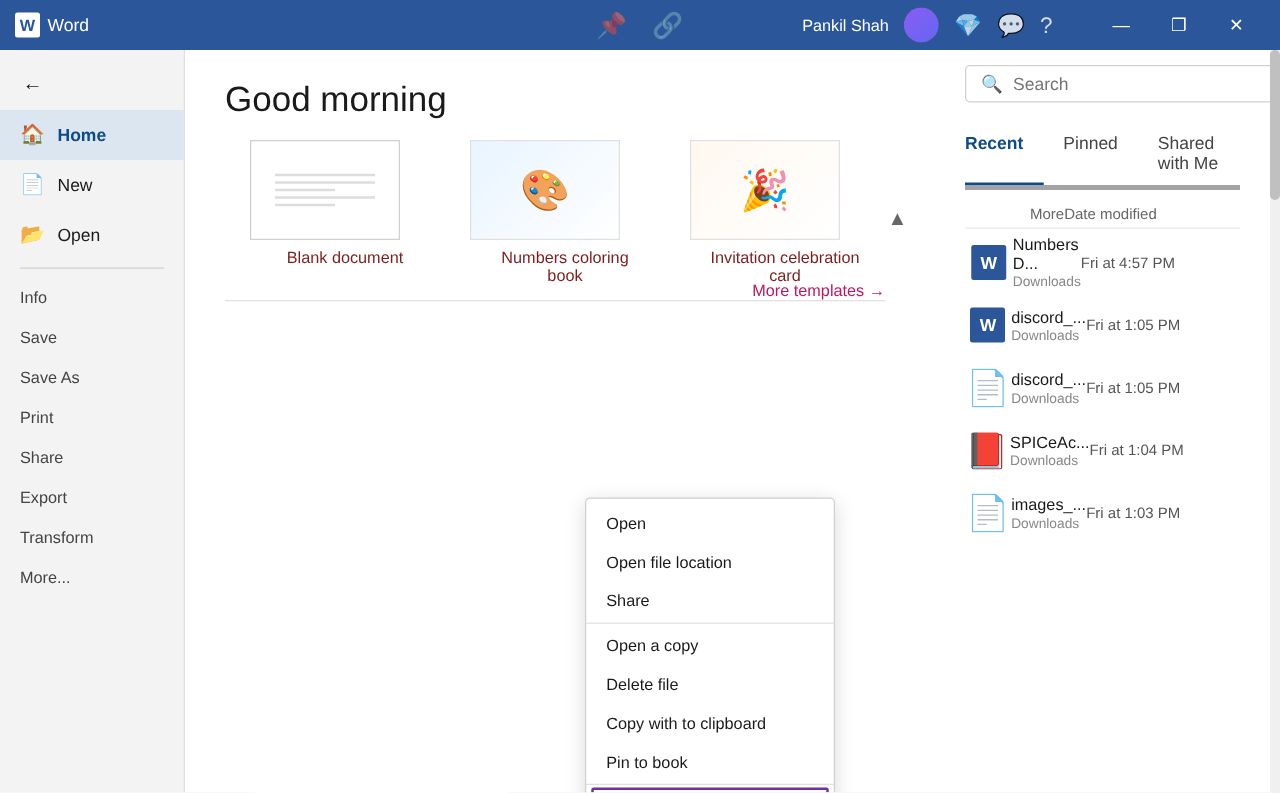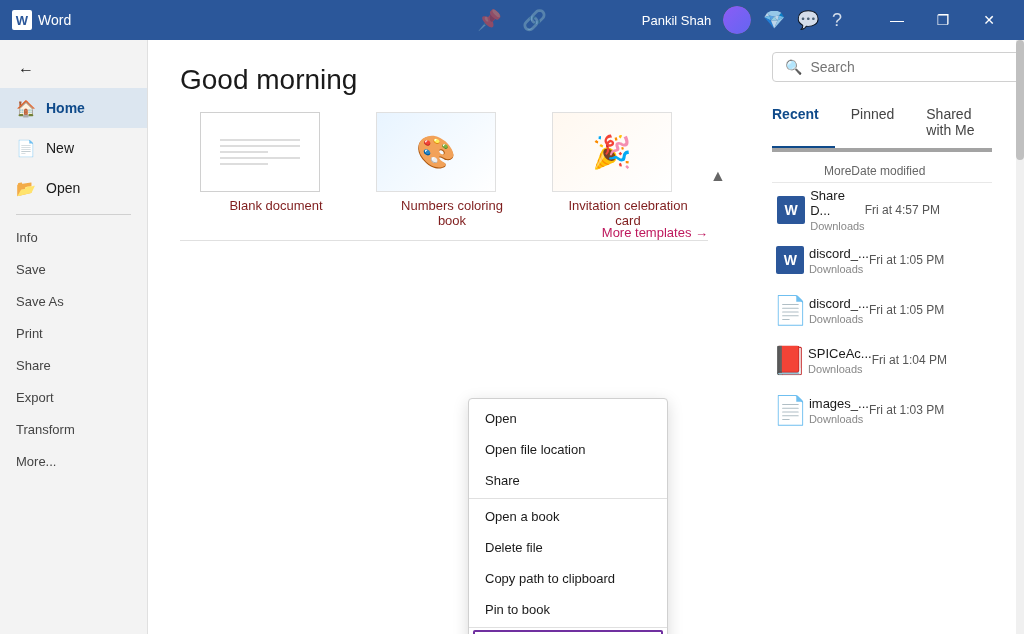--- a/index.html
+++ b/index.html
@@ -369,21 +369,21 @@
 
         <div class="file-row">
           <div class="file-icon-col">
             <div class="file-icon">
               <div class="word-blue-icon">
                   <span class="word-w">W</span>
                 </div>
             </div>
           </div>
           <div class="file-info">
-            <span class="file-name">Share D...</span>
+            <span class="file-name">Numbers D...</span>
             <span class="file-path">Downloads</span>
           </div>
           <div class="file-date">Fri at 4:57 PM</div>
         </div>
 
         <div class="file-row">
           <div class="file-icon-col">
             <div class="file-icon">
               <div class="word-blue-icon">
                   <span class="word-w">W</span>
@@ -440,22 +440,22 @@
 
     <div class="scrollbar">
       <div class="scrollbar-thumb"></div>
     </div>
 
     <div class="context-menu">
       <div class="context-menu-item">Open</div>
       <div class="context-menu-item">Open file location</div>
       <div class="context-menu-item">Share</div>
       <div class="context-menu-divider"></div>
-      <div class="context-menu-item">Open a book</div>
+      <div class="context-menu-item">Open a copy</div>
       <div class="context-menu-item">Delete file</div>
-      <div class="context-menu-item">Copy path to clipboard</div>
+      <div class="context-menu-item">Copy with to clipboard</div>
       <div class="context-menu-item">Pin to book</div>
       <div class="context-menu-divider"></div>
       <div class="context-menu-item highlighted">Remove from list</div>
     </div>
 
   </div>
 </div>
 
 </body></html>

